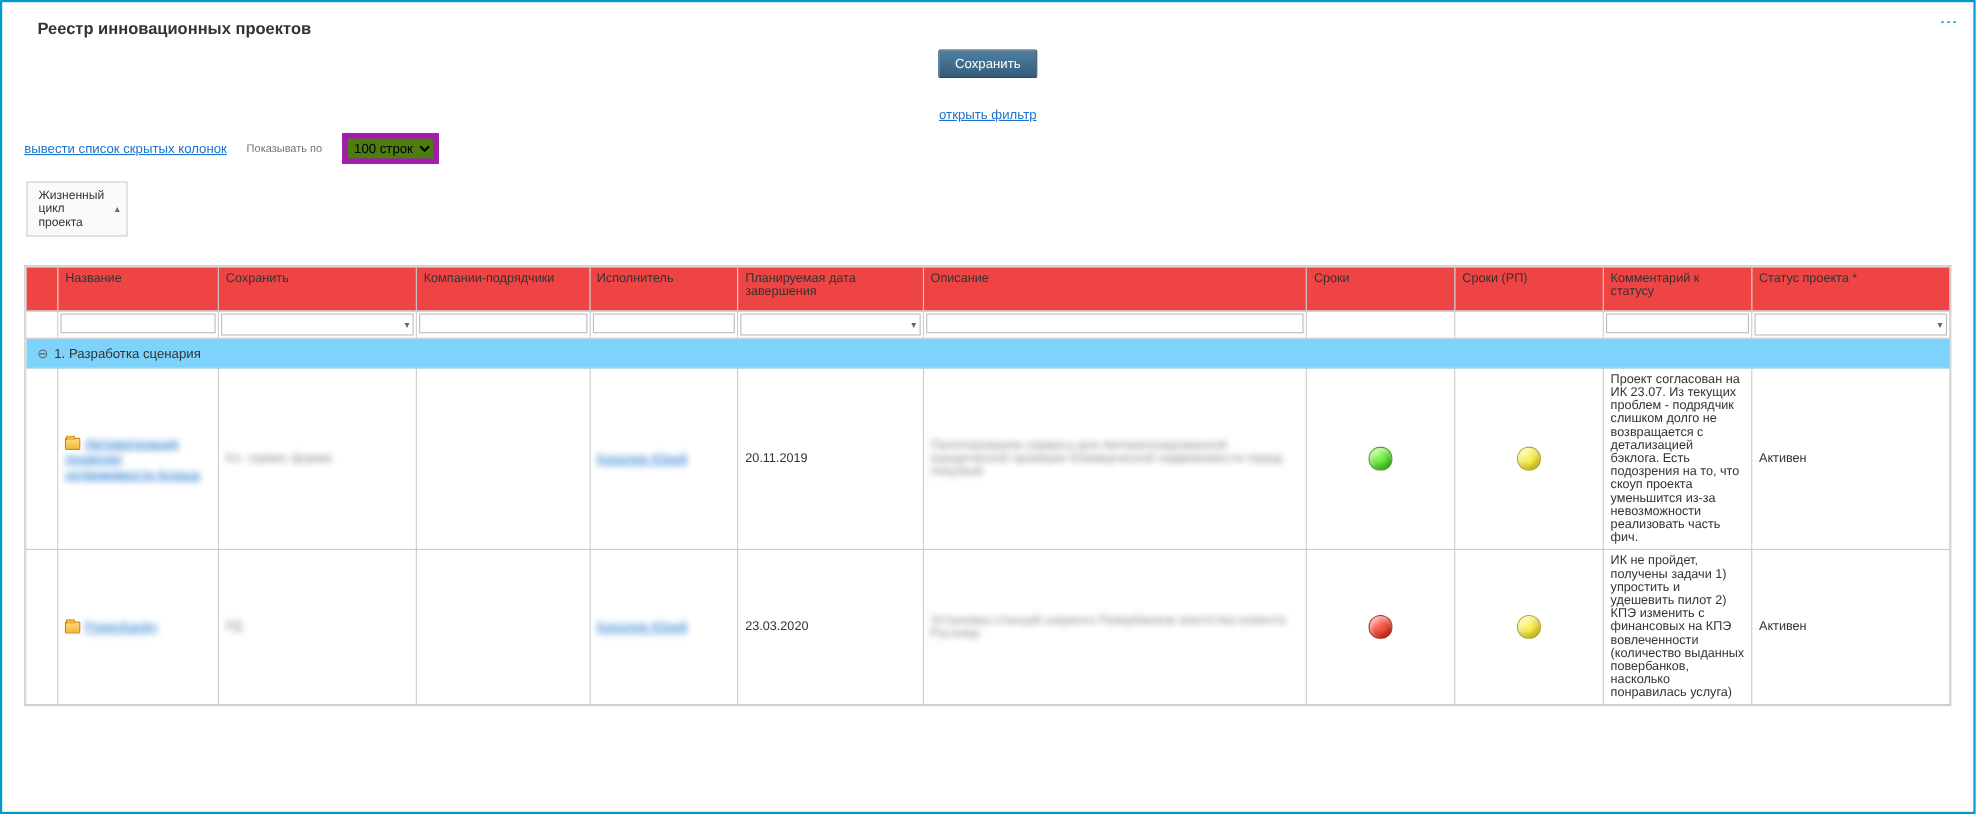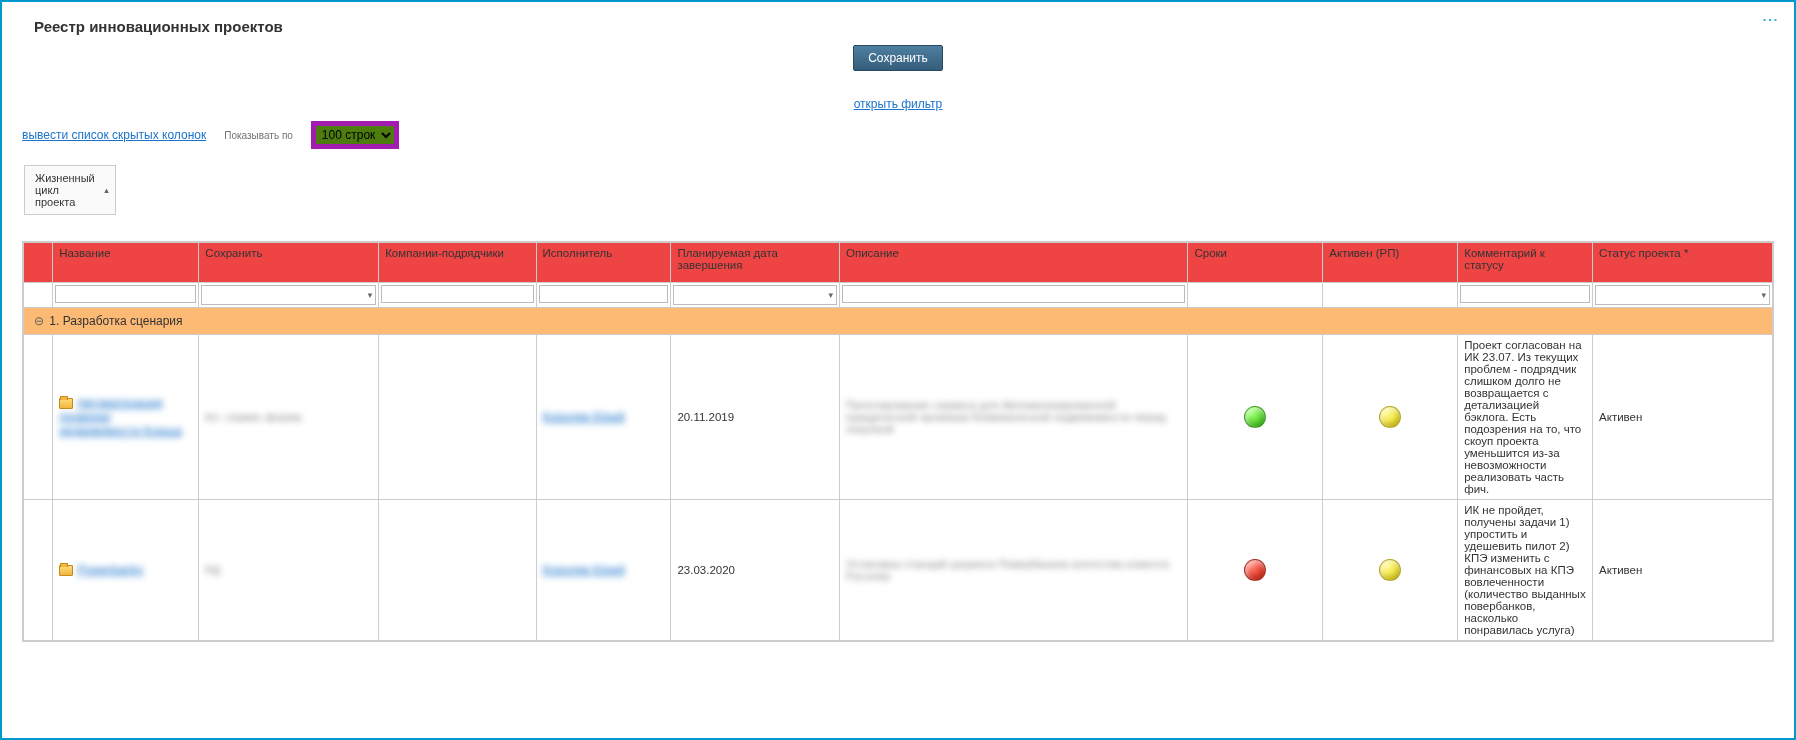--- a/index.html
+++ b/index.html
@@ -125,21 +125,21 @@
   align-items: center;
   height: 20px;
   cursor: pointer;
 }
 .filter-select::after {
   content: "▾";
   font-size: 9px;
   color: #666;
 }
 .group-row td {
-  background: #fdba74;
+  background: #7dd3fc;
   font-size: 12px;
   padding: 6px 8px;
 }
 .collapse-icon {
   display: inline-block;
   width: 14px;
   color: #666;
   text-align: center;
   cursor: pointer;
 }
@@ -242,21 +242,21 @@
   <thead>
     <tr>
       <th></th>
       <th>Название</th>
       <th>Сохранить</th>
       <th>Компании-подрядчики</th>
       <th>Исполнитель</th>
       <th>Планируемая дата завершения</th>
       <th>Описание</th>
       <th>Сроки</th>
-      <th>Активен (РП)</th>
+      <th>Сроки (РП)</th>
       <th>Комментарий к статусу</th>
       <th>Статус проекта *</th>
     </tr>
     <tr class="filter-row">
       <td></td>
       <td><input style=""></td>
       <td>
             <div class="filter-select"></div>
           </td>
       <td><input style=""></td>

